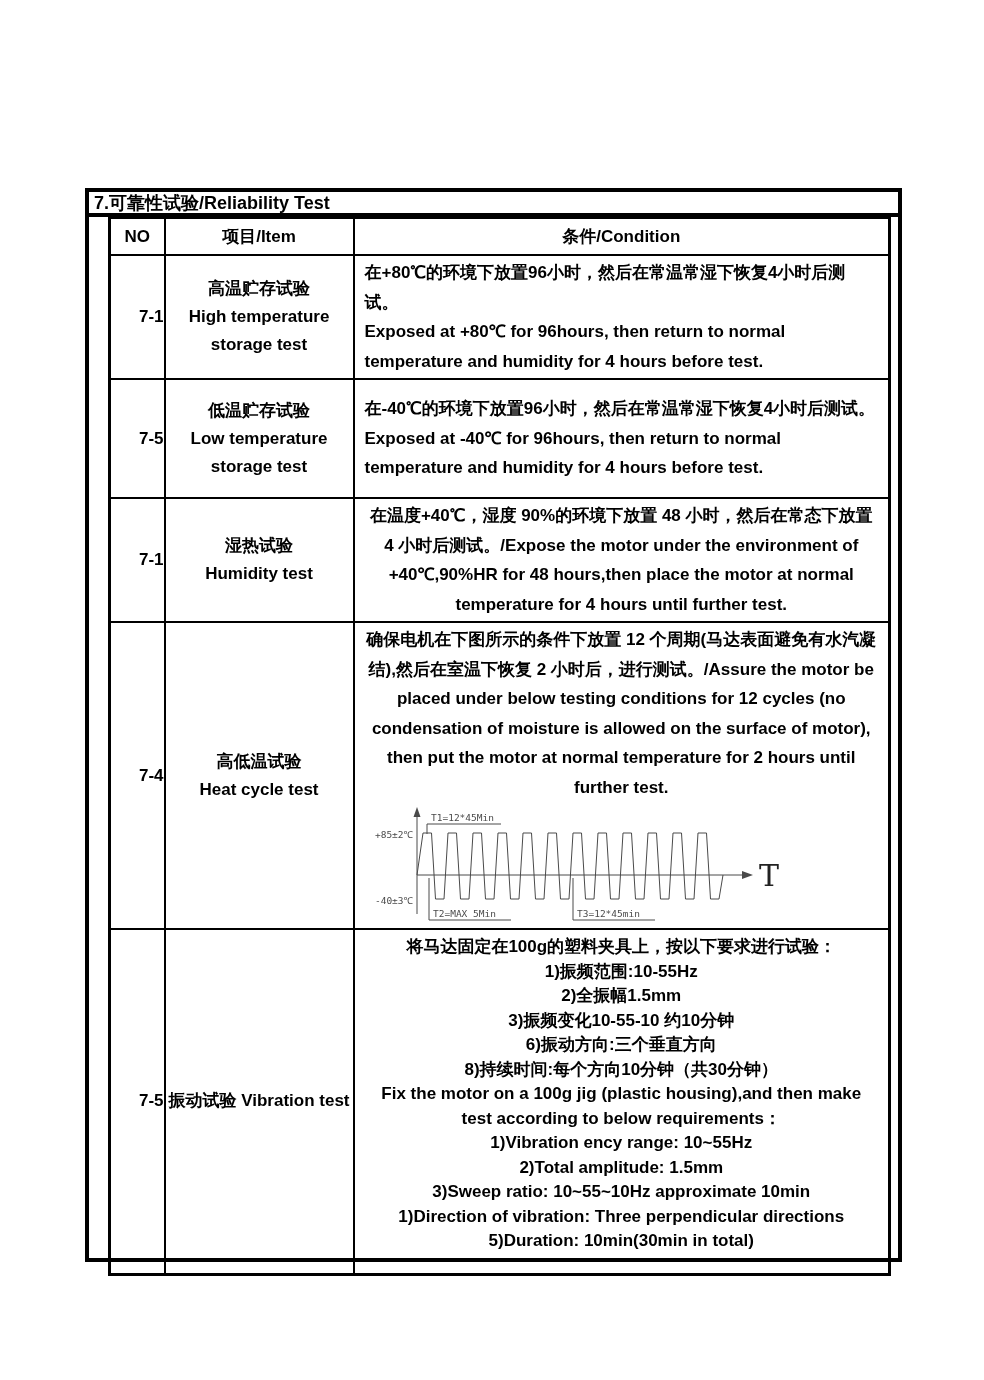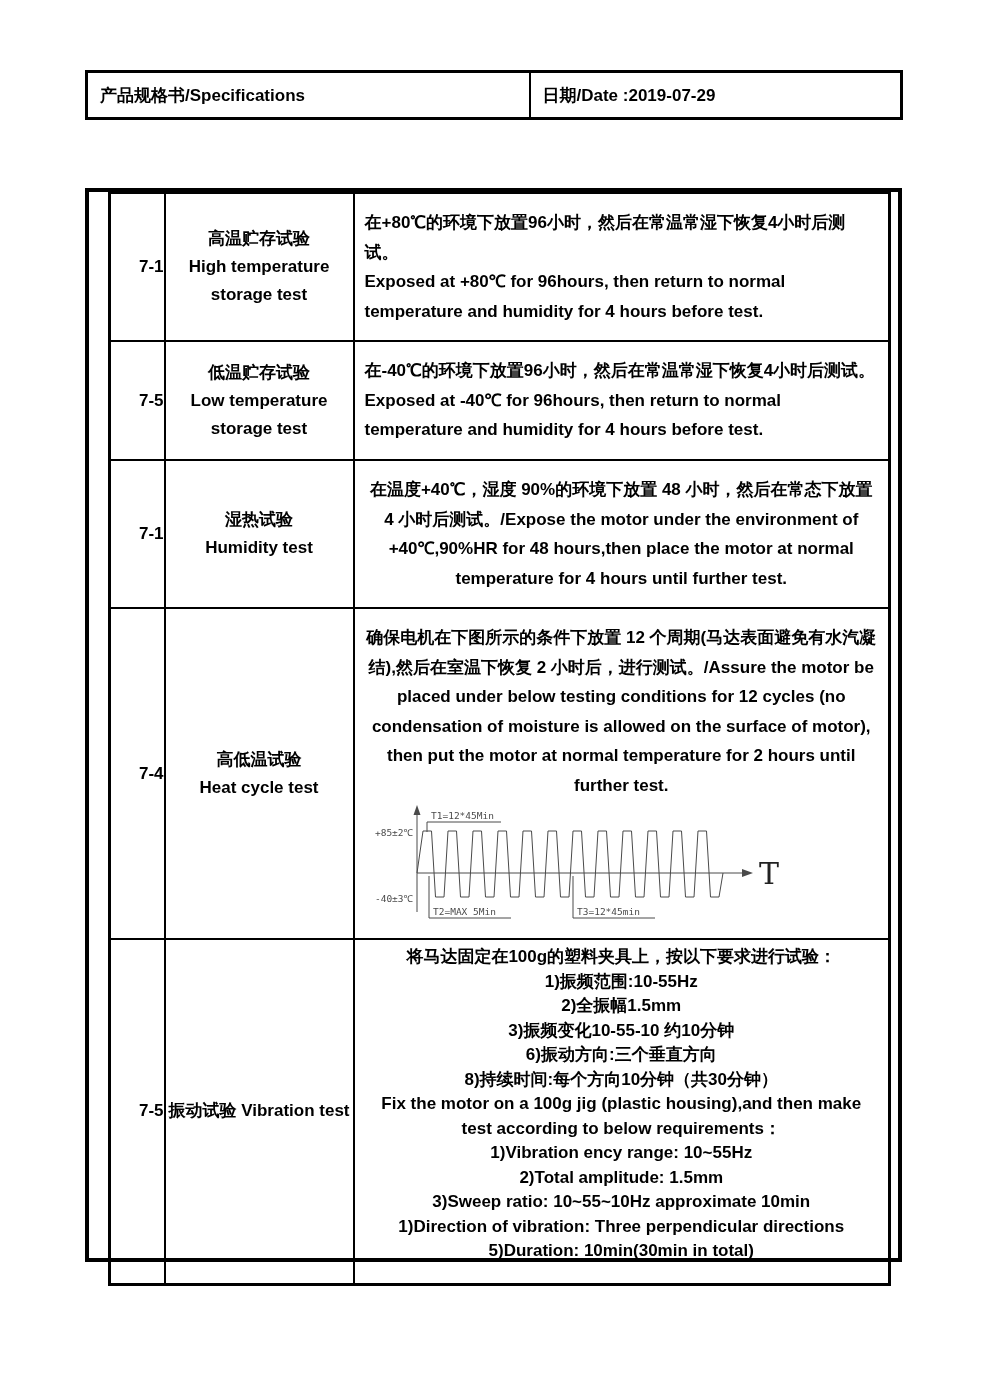--- a/index.html
+++ b/index.html
@@ -43,21 +43,21 @@
     border-collapse: collapse; table-layout: fixed;
     border: 3px solid #000; border-top: none;
   }
   .main td {
     border: 2px solid #000;
     font-size: 17px; vertical-align: middle;
   }
   .main tr.thead td { height: 37px; text-align: center; }
   .no   { text-align: right; }
   .item { text-align: center; line-height: 28px; padding: 12px 2px; }
-  .cond { line-height: 29.5px; padding: 14px 10px; }
+  .cond { line-height: 29.5px; padding: 2px 10px; }
   .cond.center { text-align: center; }
   .cond.top { vertical-align: top; }
   tr.r1 { height: 118px; }
   tr.r2 { height: 119px; }
   tr.r3 { height: 118px; }
   tr.r4 { height: 298px; }
   tr.r5 { height: 345px; }
   .r5lines { line-height: 24.5px; padding-top: 5px; text-align: center; }
 
   
@@ -71,37 +71,39 @@
 </head>
 <body>
 
 <table class="hdr">
   <colgroup>
       <col style="width:443px">
       <col style="width:195px">
       <col style="width:177px">
     </colgroup>
   <tbody>
-      <tr>
-    <td>产品规格书/Specifications</td>
-    <td colspan="2">日期/Date :2019-07-29</td>
-  </tr>
 </tbody>
   </table>
 
 <div class="section">
+  <div class="sec-title">7.可靠性试验/Reliability Test</div>
 
   <table class="main">
     <colgroup>
         <col style="width:55px">
         <col style="width:189px">
         <col style="width:536px">
       </colgroup>
 
     <tbody>
+        <tr class="thead">
+      <td>NO</td>
+      <td>项目/Item</td>
+      <td>条件/Condition</td>
+    </tr>
 
     <tr class="r1">
       <td class="no">7-1</td>
       <td class="item">
         <div>高温贮存试验</div>
         <div>High temperature storage test</div>
       </td>
       <td class="cond">
         <div>在+80℃的环境下放置96小时，然后在常温常湿下恢复4小时后测试。</div>
         <div>Exposed at +80℃  for 96hours, then return to normal temperature and humidity for 4 hours before test.</div>

